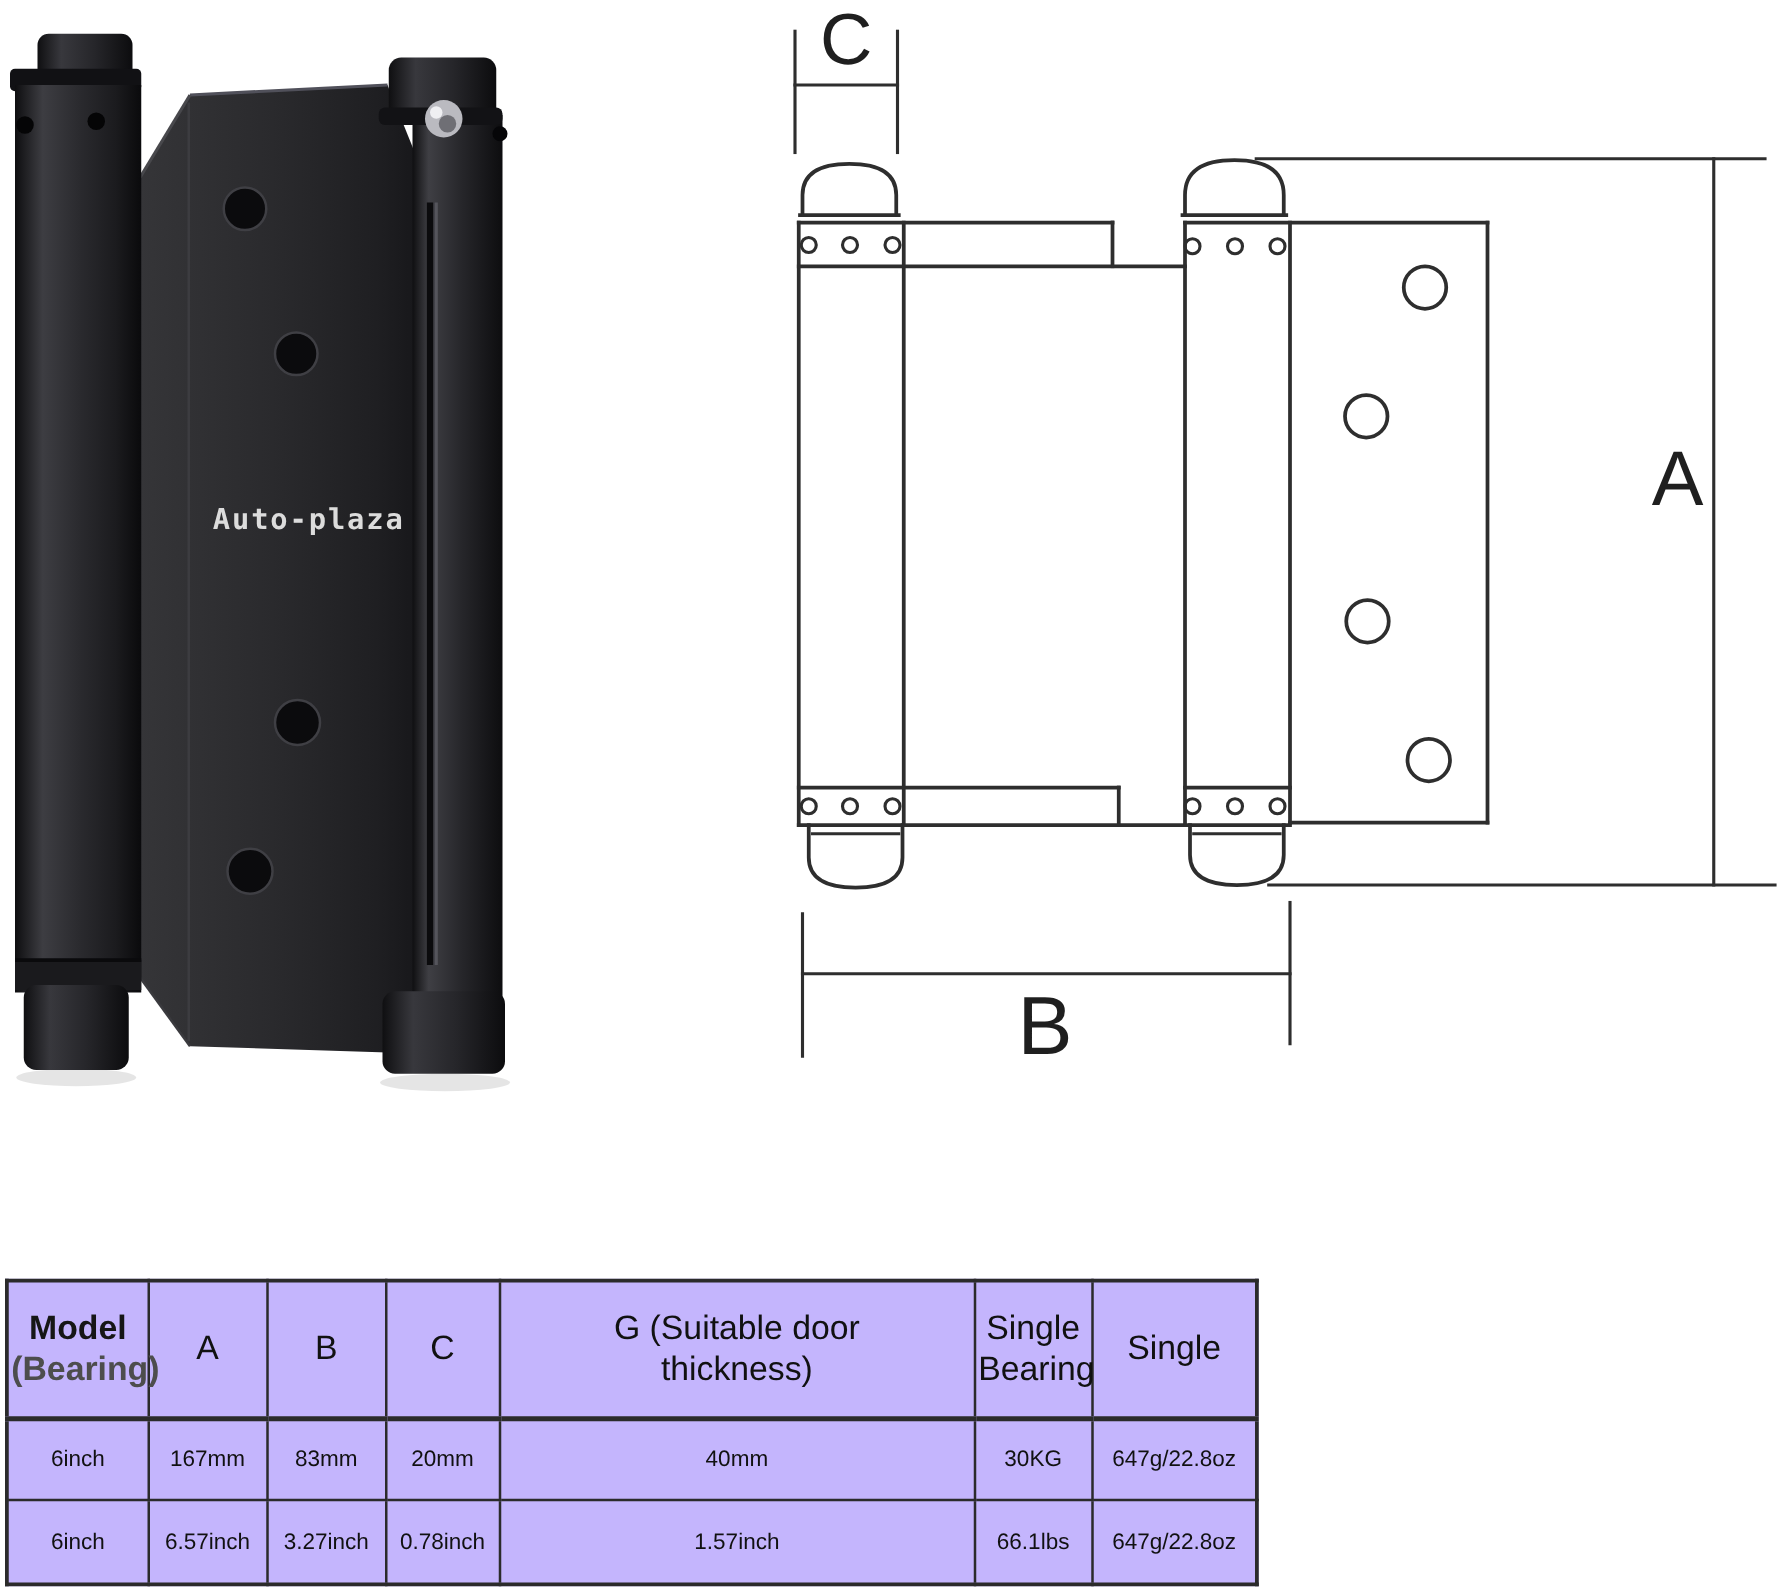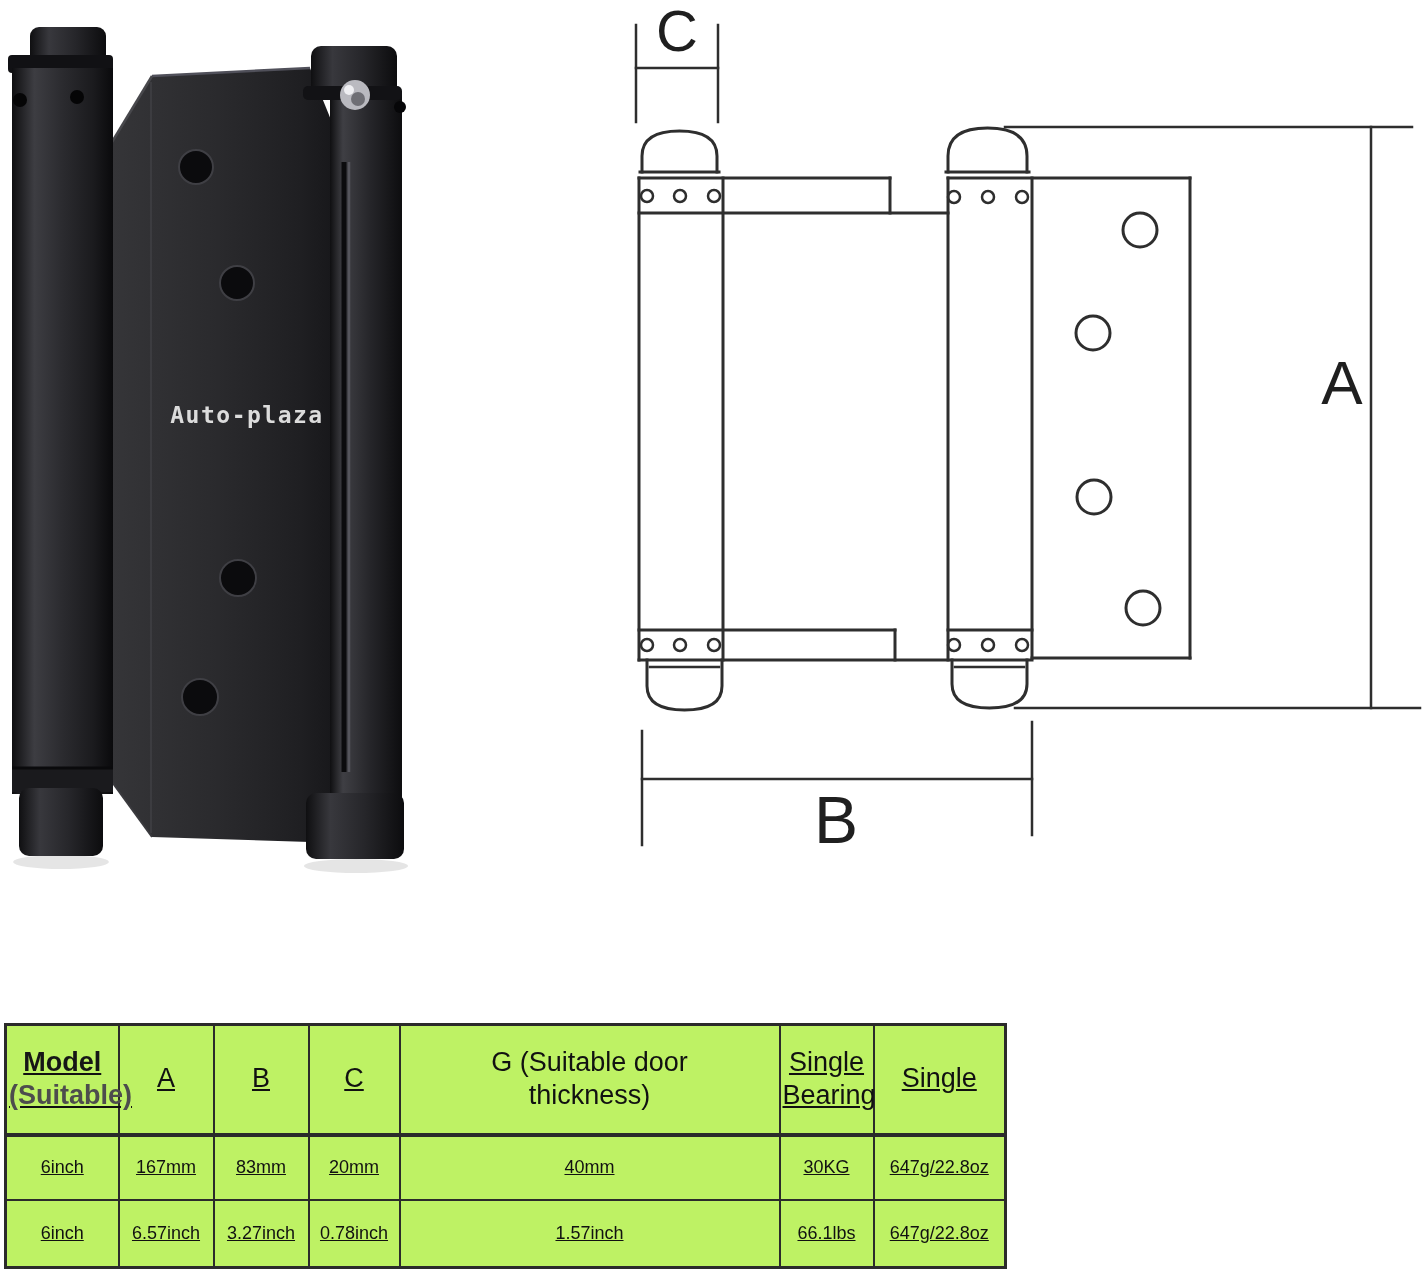--- a/index.html
+++ b/index.html
@@ -4,21 +4,21 @@
 <style>
   html,body{margin:0;padding:0;background:#ffffff;}
   .canvas{position:relative;width:1425px;height:1270px;background:#ffffff;overflow:hidden;
           font-family:"Liberation Sans",sans-serif;}
   svg.art{position:absolute;left:0;top:0;}
   .ink line, .ink path, .ink circle, .ink rect{stroke:#2e2e2e;stroke-width:3;fill:none;stroke-linecap:square;}
   .ink .thin{stroke-width:2.5;}
   .dimletter{font-family:"Liberation Sans",sans-serif;fill:#1f1f1f;font-weight:400;}
   .brand{font-family:"DejaVu Sans Mono",monospace;font-weight:bold;fill:#dcdcdc;letter-spacing:1.5px;}
   table.spec{position:absolute;left:4px;top:1023px;width:1000px;border-collapse:collapse;
-             table-layout:fixed;background:#bef264;color:#111;border:3px solid #2b2b2b;text-decoration:underline;}
+             table-layout:fixed;background:#c4b5fd;color:#111;border:3px solid #2b2b2b;}
   table.spec th, table.spec td{border:2.5px solid #2b2b2b;text-align:center;vertical-align:middle;
              padding:0 2px;font-weight:normal;}
   table.spec th{font-size:27px;line-height:1.25;}
   table.spec td{font-size:18px;}
   tr.hdr{height:110px;}
   tr.hdr th{border-bottom:4px solid #2b2b2b;}
   tr.r1{height:65px;}
   tr.r2{height:68px;}
   .opt{display:block;color:#4d4d4d;font-weight:bold;}
   .mline{display:block;font-weight:bold;color:#161616;}
@@ -190,21 +190,21 @@
         <col style="width:95px">
       <col style="width:91px">
         <col style="width:380px">
         <col style="width:94px">
       <col style="width:132px">
     </colgroup>
     <tbody>
         <tr class="hdr">
       <th>
         <span class="mline">Model</span>
-        <span class="opt">(Suitable)</span>
+        <span class="opt">(Bearing)</span>
       </th>
       <th>A</th>
       <th>B</th>
       <th>C</th>
       <th>
         <span class="gwrap">G (Suitable door thickness)</span>
       </th>
       <th>Single Bearing</th>
       <th>Single</th>
     </tr>

